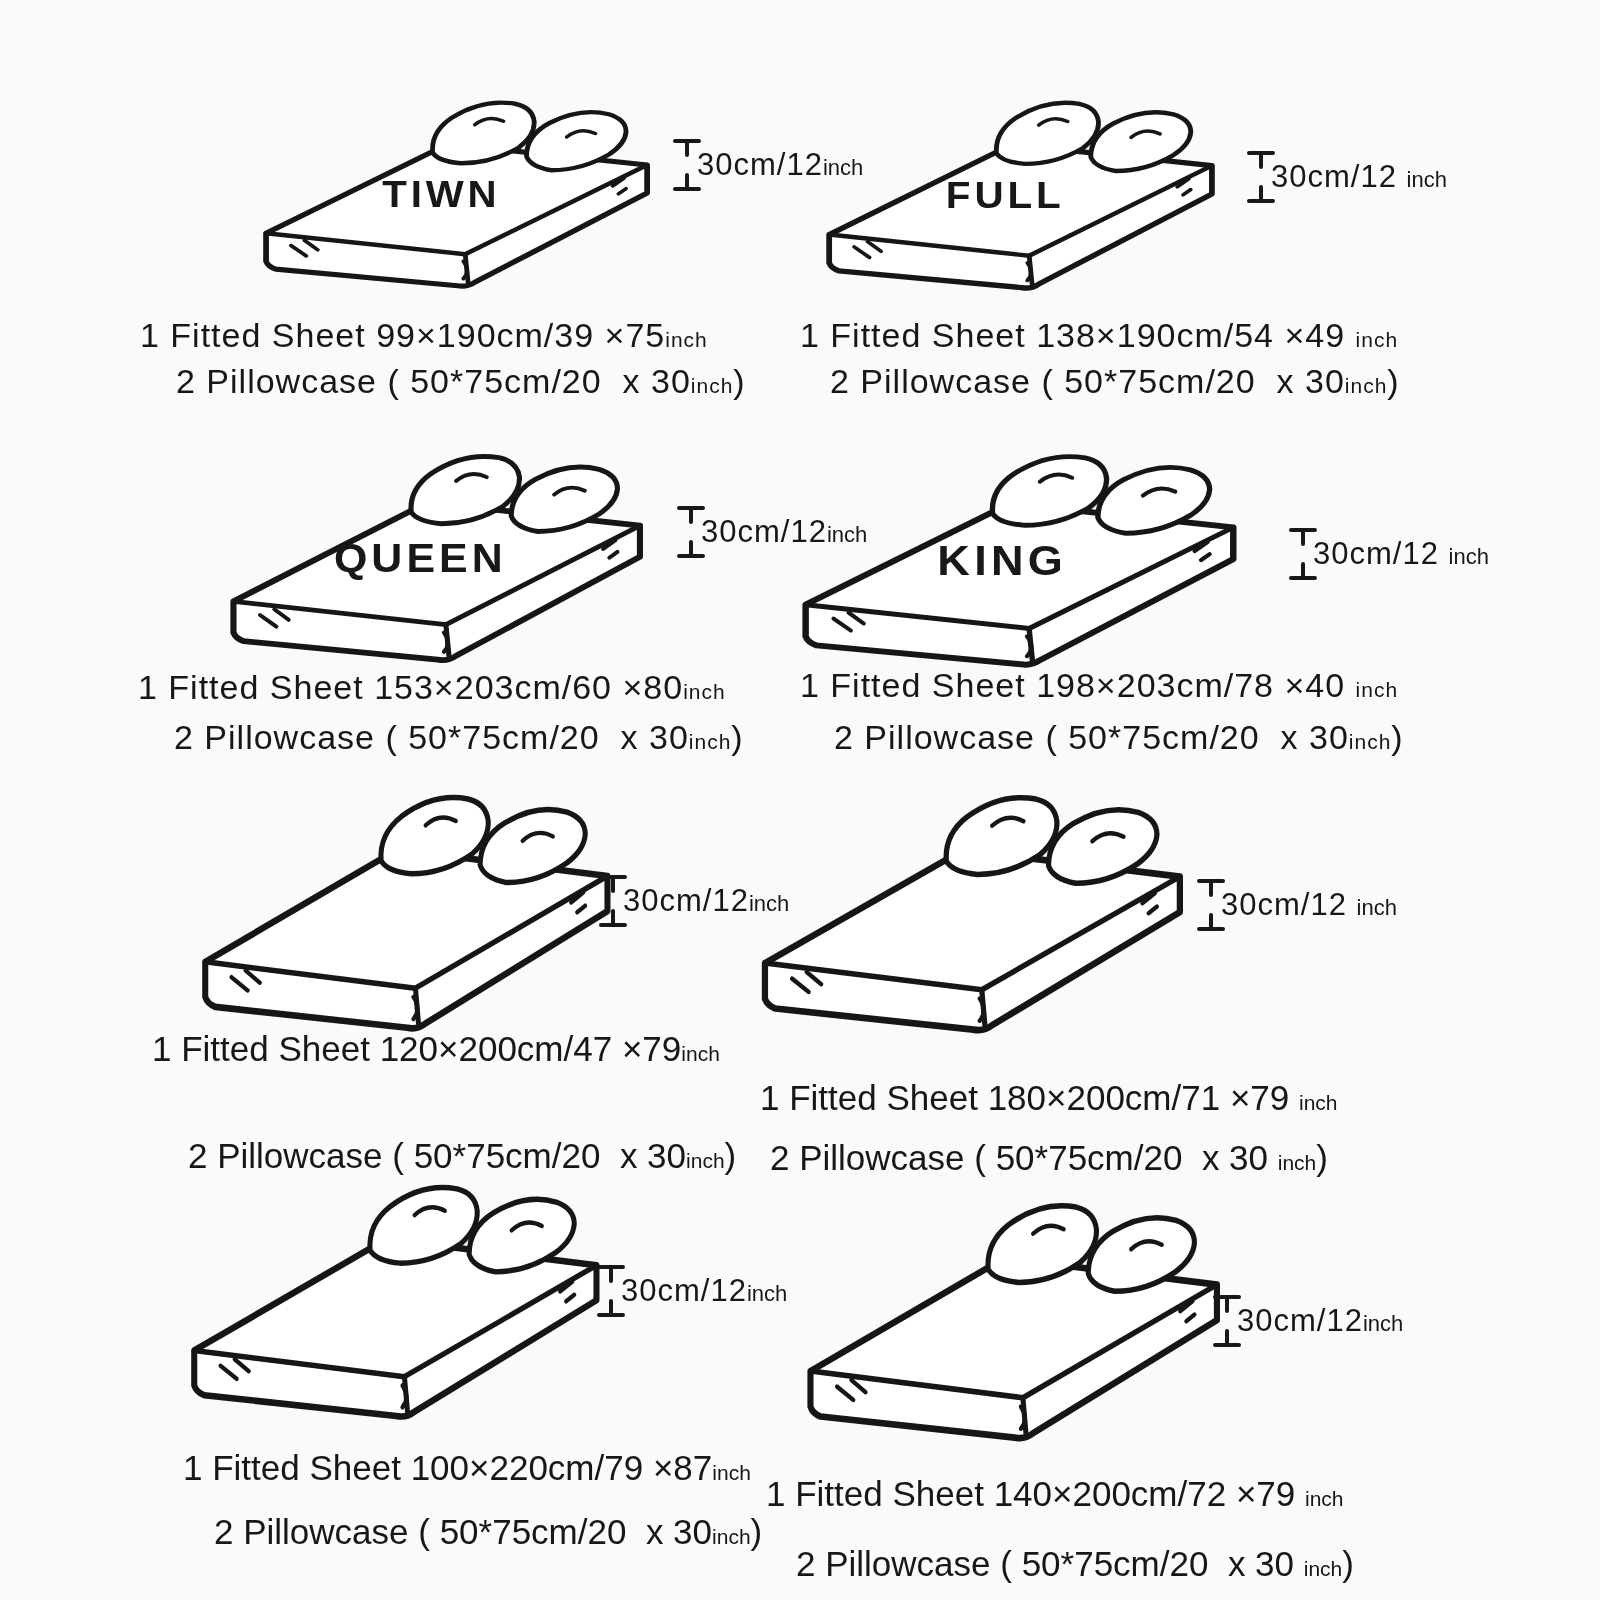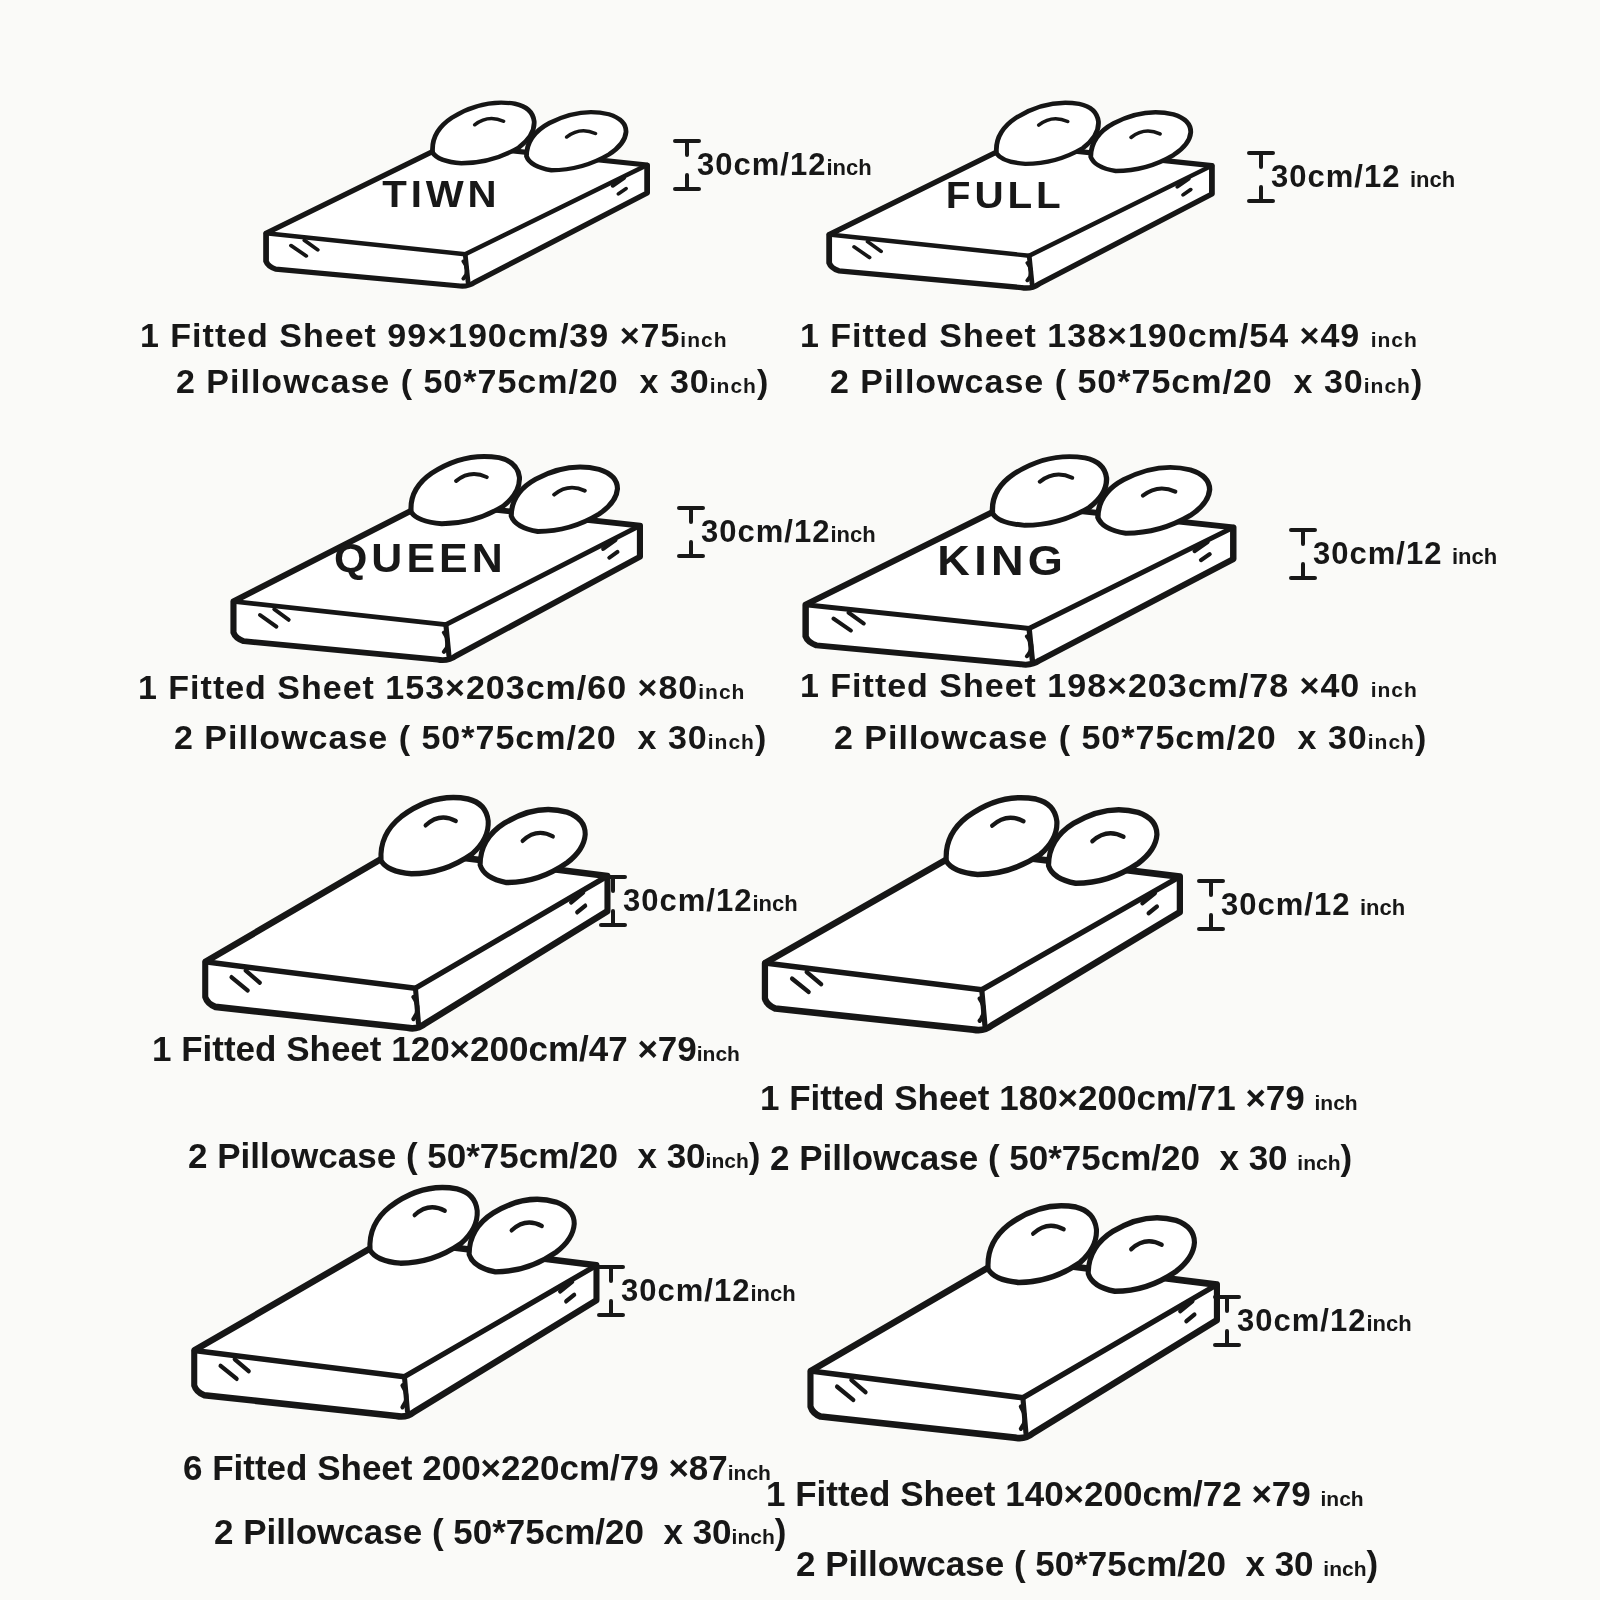--- a/index.html
+++ b/index.html
@@ -12,23 +12,23 @@
   .illus{position:absolute}
   .illus svg{width:100%;height:100%;display:block}
   .bed-label{
     font-family:"Liberation Sans", sans-serif;
     font-size:42px;font-weight:bold;letter-spacing:4px;
     text-anchor:middle;fill:#181818;
   }
   .measure{position:absolute;display:flex;align-items:center}
   .tick-icon{flex:0 0 auto}
   .tick-icon path{stroke:#181818;stroke-width:4;fill:none;stroke-linecap:round}
-  .m-text{font-size:31px;font-weight:bold;margin-left:-5px;white-space:pre;letter-spacing:1px}
+  .m-text{font-size:31px;font-weight:normal;margin-left:-5px;white-space:pre;letter-spacing:1px}
   .m-text .u{font-size:22px;letter-spacing:0}
-  .spec-line{position:absolute;font-size:34px;font-weight:bold;letter-spacing:1px;white-space:pre}
+  .spec-line{position:absolute;font-size:34px;font-weight:normal;letter-spacing:1px;white-space:pre}
   .spec-line .u{font-size:21px}
   .spec-line.alt{font-size:35px;letter-spacing:0}
   #defs-holder{position:absolute;width:0;height:0;overflow:hidden}
 </style>
 </head>
 <body>
 
 <svg id="defs-holder" aria-hidden="true">
   <defs>
     <g id="mattress" fill="#ffffff" stroke="#161616" stroke-width="6" stroke-linejoin="round" stroke-linecap="round">
@@ -154,21 +154,21 @@
       <use href="#mattress"></use>
       <text class="bed-label" x="205" y="128"></text>
     </svg>
   </div>
   <div class="measure" style="left:596px;top:1262px">
     <svg class="tick-icon" width="30" height="58" viewBox="0 0 30 58">
         <path d="M3,5 H27 M15,5 V19 M15,39 V53 M3,53 H27"></path>
       </svg>
     <span class="m-text"><span>30cm/12</span><span class="u">inch</span></span>
   </div>
-  <div class="spec-line alt" style="left:183px;top:1448px"><span>6 Fitted Sheet 200×220cm/79 ×87</span><span class="u">inch</span></div>
+  <div class="spec-line alt" style="left:183px;top:1448px"><span>1 Fitted Sheet 100×220cm/79 ×87</span><span class="u">inch</span></div>
   <div class="spec-line alt" style="left:214px;top:1512px"><span>2 Pillowcase ( 50*75cm/20  x 30</span><span class="u">inch</span><span>)</span></div>
 </section>
 
 <section class="size-card">
   <div class="illus" style="left:788px;top:1196px;width:480px;height:266px">
     <svg viewBox="0 0 470 240" preserveAspectRatio="none">
       <use href="#mattress"></use>
       <text class="bed-label" x="205" y="128"></text>
     </svg>
   </div>

